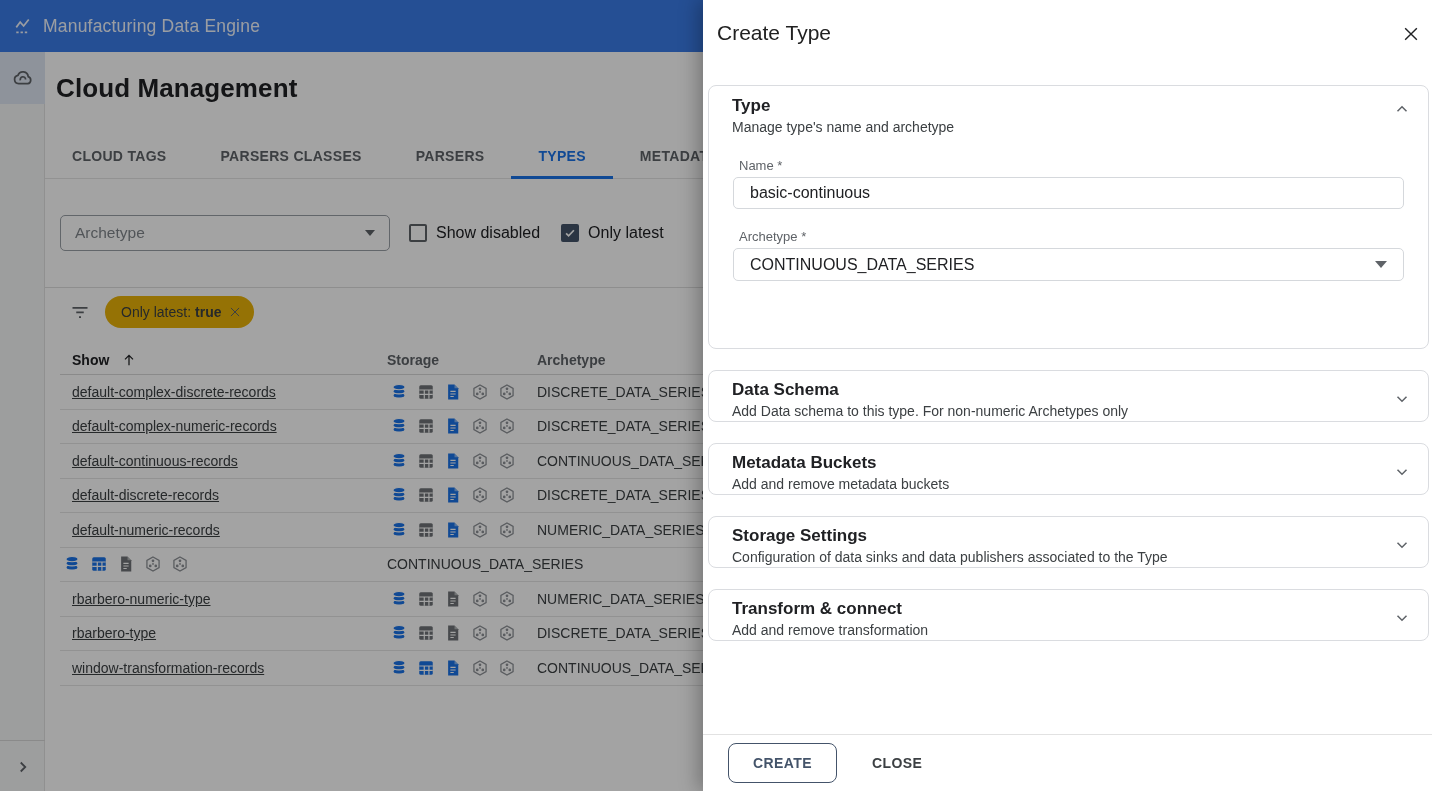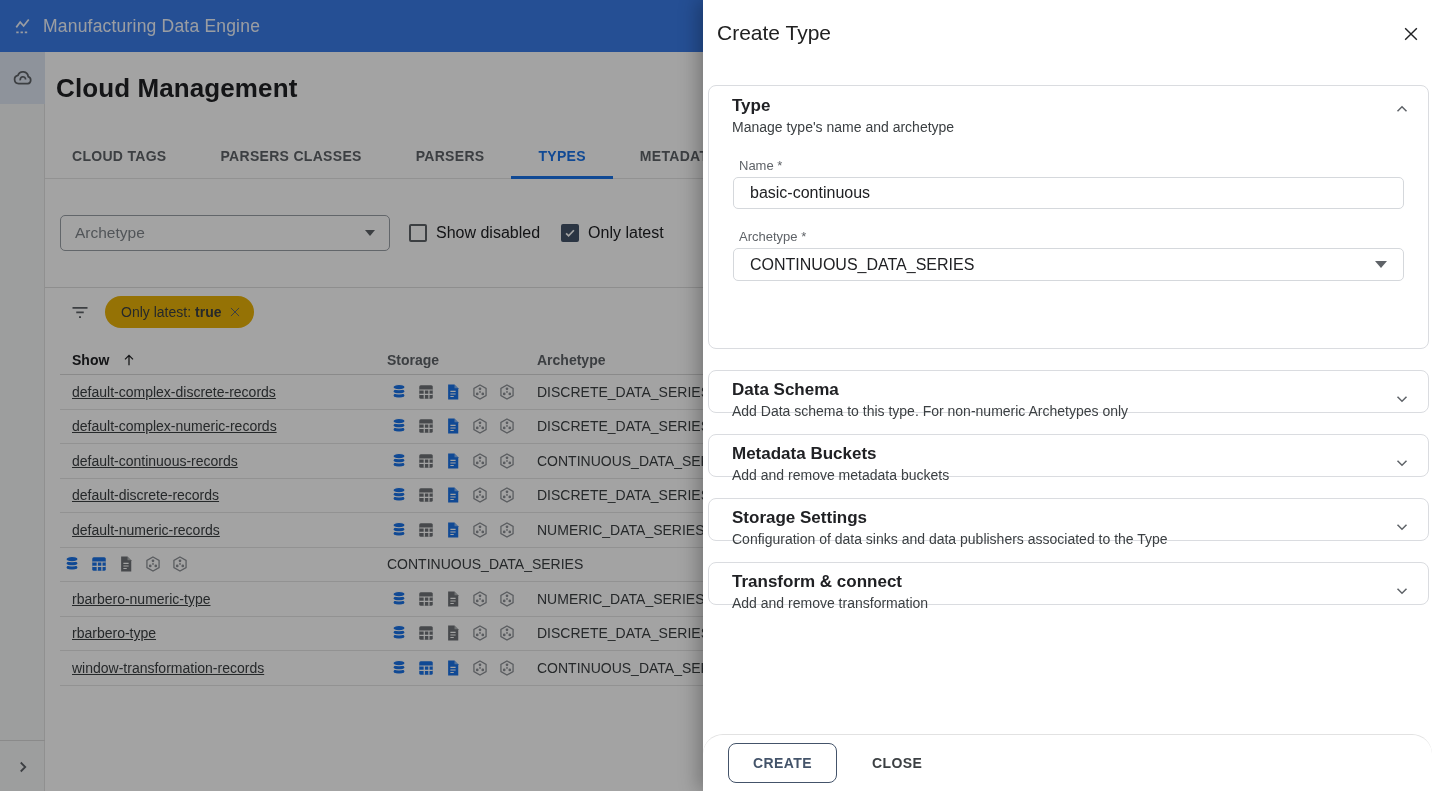--- a/index.html
+++ b/index.html
@@ -81,38 +81,38 @@
   .drawer-title { font-size:21px; color:#212121; }
   .drawer-close { position:absolute; right:9px; top:24px; width:22px; height:22px; color:#202124; cursor:pointer; }
   .drawer-close svg { width:20px; height:20px; }
 
   .drawer-cards { margin:0 3px 0 5px; }
   .card { border:1px solid #dadce0; border-radius:8px; margin-bottom:21px; background:#fff; }
   .card-head { position:relative; padding:10px 48px 0 23px; }
   .card-title { font-size:17px; font-weight:700; color:#202124; line-height:20px; }
   .card-sub { font-size:14px; color:#3c4043; line-height:17px; margin-top:3px; }
   .card-chev { position:absolute; right:17px; top:14px; width:18px; height:18px; color:#5f6368; cursor:pointer; }
-  .card.collapsed { height:43px; }
+  .card.collapsed { height:52px; }
   .card.collapsed .card-head { padding-top:9px; }
   .card.collapsed .card-chev { top:19px; }
 
   .card.expanded { height:264px; }
   .field { margin:0 24px; }
   .field.first { margin-top:22px; }
   .field.second { margin-top:20px; }
   .f-label { font-size:13px; color:#5f6368; margin-left:6px; line-height:15px; margin-bottom:4px; }
   .f-input { height:32px; border:1px solid #d5d8dc; border-radius:5px; display:flex; align-items:center;
     padding:0 16px; font-size:16px; color:#202124; }
   .f-dd { height:33px; border:1px solid #d5d8dc; border-radius:5px; display:flex; align-items:center;
     padding:0 16px; font-size:16px; color:#202124; cursor:pointer; }
   .f-dd .caret { margin-left:auto; width:0; height:0; border-left:6px solid transparent;
     border-right:6px solid transparent; border-top:7px solid #5f6368; }
 
   .drawer-footer { position:absolute; left:0; right:0; bottom:0; height:57px; border-top:1px solid #e2e2e2;
-    display:flex; align-items:center; padding-left:25px; gap:35px; background:#fff;border-radius:20px; }
+    display:flex; align-items:center; padding-left:25px; gap:35px; background:#fff; }
   .btn-create { height:40px; padding:0 24px; border:1px solid var(--primary-dark,#44546a); border-radius:8px;
     background:#fff; color:var(--primary-dark,#44546a); font-size:14px; font-weight:700; letter-spacing:.4px;
     font-family:inherit; cursor:pointer; }
   .btn-close { border:none; background:none; color:#3c4043; font-size:14px; font-weight:700;
     letter-spacing:.4px; font-family:inherit; cursor:pointer; }
 
   .symbols { position:absolute; width:0; height:0; overflow:hidden; }
 </style>
 </head>
 <body>

